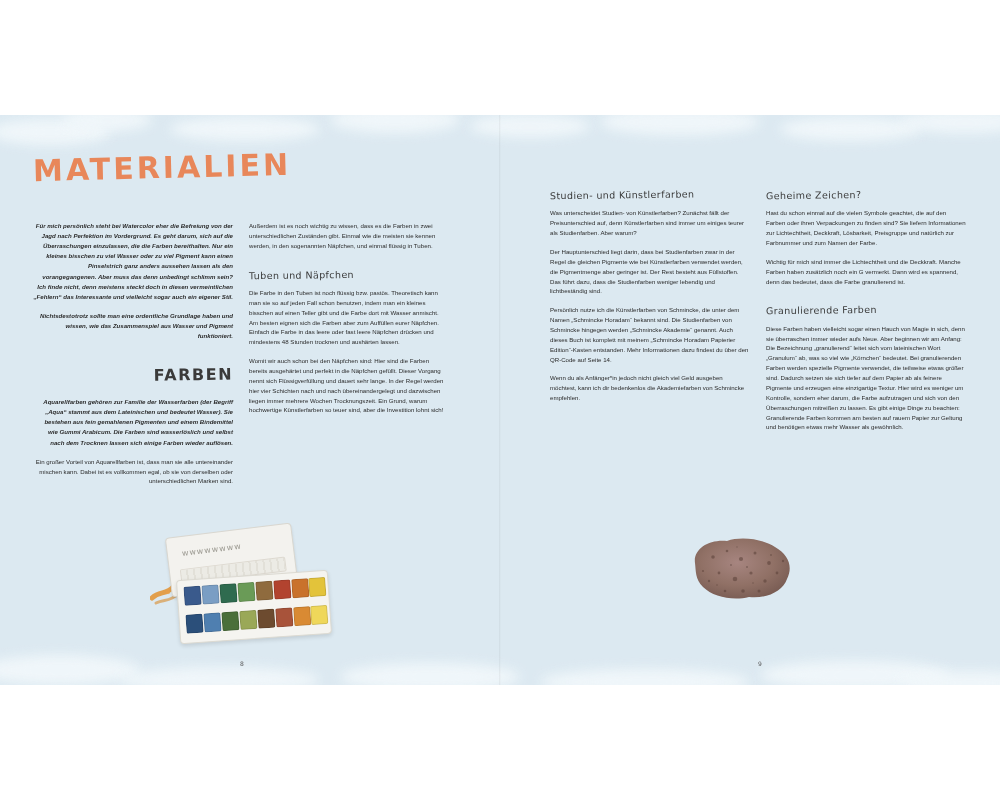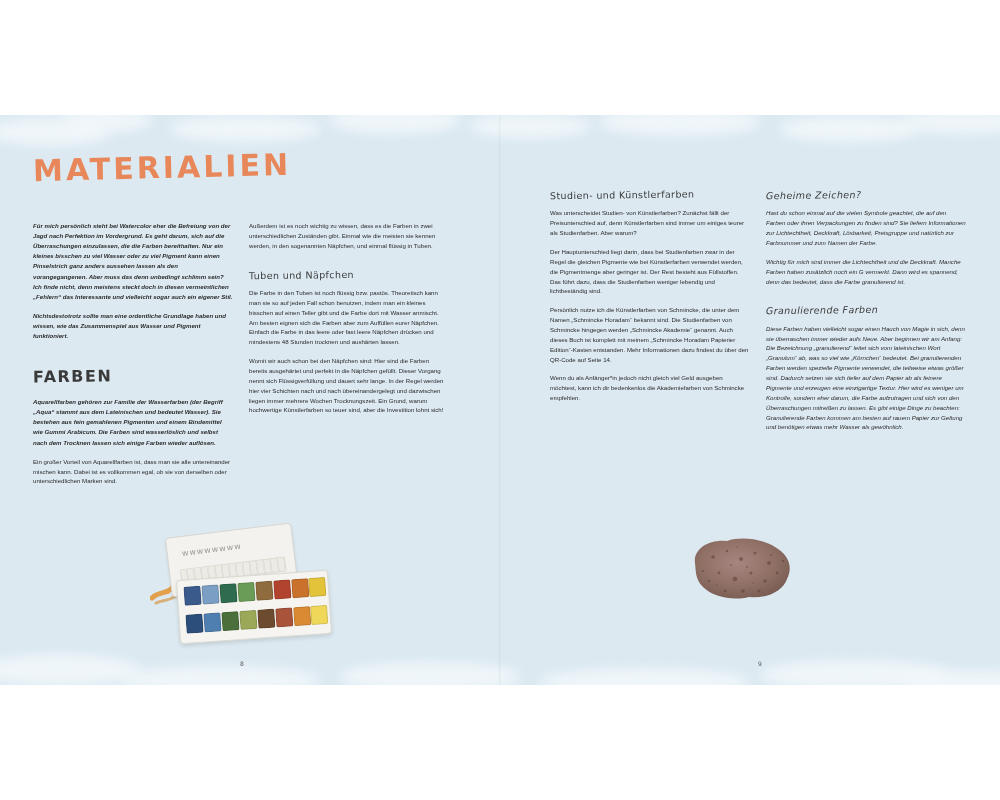--- a/index.html
+++ b/index.html
@@ -193,21 +193,21 @@
   <div class="cloud" style="left:120px;  top:552px; width:200px; height:26px;"></div>
   <div class="cloud" style="left:340px;  top:548px; width:180px; height:28px;"></div>
   <div class="cloud" style="left:540px;  top:554px; width:210px; height:26px;"></div>
   <div class="cloud" style="left:760px;  top:546px; width:190px; height:28px;"></div>
   <div class="cloud" style="left:900px;  top:556px; width:140px; height:24px;"></div>
 
   <div class="page" id="page-left">
 
     <h1 class="title">MATERIALIEN</h1>
 
-    <div class="col" style="left:33px; top:106px; width:200px;">
+    <div class="col" style="left:33px; top:106px; width:200px;text-align:right;">
       <p class="intro">Für mich persönlich steht bei Watercolor eher die Befreiung von der Jagd nach Perfektion im Vordergrund. Es geht darum, sich auf die Überraschungen einzulassen, die die Farben bereithalten. Nur ein kleines bisschen zu viel Wasser oder zu viel Pigment kann einen Pinselstrich ganz anders aussehen lassen als den vorangegangenen. Aber muss das denn unbedingt schlimm sein? Ich finde nicht, denn meistens steckt doch in diesen vermeintlichen „Fehlern“ das Interessante und vielleicht sogar auch ein eigener Stil.</p>
       <p class="intro">Nichtsdestotrotz sollte man eine ordentliche Grundlage haben und wissen, wie das Zusammenspiel aus Wasser und Pigment funktioniert.</p>
 
       <h2 class="section" style="margin-top:22px;">FARBEN</h2>
       <p class="intro">Aquarellfarben gehören zur Familie der Wasserfarben (der Begriff „Aqua“ stammt aus dem Lateinischen und bedeutet Wasser). Sie bestehen aus fein gemahlenen Pigmenten und einem Bindemittel wie Gummi Arabicum. Die Farben sind wasserlöslich und selbst nach dem Trocknen lassen sich einige Farben wieder auflösen.</p>
       <p>Ein großer Vorteil von Aquarellfarben ist, dass man sie alle untereinander mischen kann. Dabei ist es vollkommen egal, ob sie von derselben oder unterschiedlichen Marken sind.</p>
     </div>
 
     <div class="col" style="left:249px; top:106px; width:200px;">
       <p>Außerdem ist es noch wichtig zu wissen, dass es die Farben in zwei unterschiedlichen Zuständen gibt. Einmal wie die meisten sie kennen werden, in den sogenannten Näpfchen, und einmal flüssig in Tuben.</p>
@@ -259,21 +259,21 @@
   <div class="page" id="page-right">
 
     <div class="col" style="left:50px; top:72px; width:200px;">
       <h3 class="sub">Studien- und Künstlerfarben</h3>
       <p>Was unterscheidet Studien- von Künstlerfarben? Zunächst fällt der Preisunterschied auf, denn Künstlerfarben sind immer um einiges teurer als Studienfarben. Aber warum?</p>
       <p>Der Hauptunterschied liegt darin, dass bei Studienfarben zwar in der Regel die gleichen Pigmente wie bei Künstlerfarben verwendet werden, die Pigmentmenge aber geringer ist. Der Rest besteht aus Füllstoffen. Das führt dazu, dass die Studienfarben weniger lebendig und lichtbeständig sind.</p>
       <p>Persönlich nutze ich die Künstlerfarben von Schmincke, die unter dem Namen „Schmincke Horadam“ bekannt sind. Die Studienfarben von Schmincke hingegen werden „Schmincke Akademie“ genannt. Auch dieses Buch ist komplett mit meinem „Schmincke Horadam Papierier Edition“-Kasten entstanden. Mehr Informationen dazu findest du über den QR-Code auf Seite 14.</p>
       <p>Wenn du als Anfänger*in jedoch nicht gleich viel Geld ausgeben möchtest, kann ich dir bedenkenlos die Akademiefarben von Schmincke empfehlen.</p>
     </div>
 
-    <div class="col" style="left:266px; top:72px; width:200px;font-style:italic;">
+    <div class="col" style="left:266px; top:72px; width:200px;">
       <h3 class="sub">Geheime Zeichen?</h3>
       <p>Hast du schon einmal auf die vielen Symbole geachtet, die auf den Farben oder ihren Verpackungen zu finden sind? Sie liefern Informationen zur Lichtechtheit, Deckkraft, Lösbarkeit, Preisgruppe und natürlich zur Farbnummer und zum Namen der Farbe.</p>
       <p>Wichtig für mich sind immer die Lichtechtheit und die Deckkraft. Manche Farben haben zusätzlich noch ein G vermerkt. Dann wird es spannend, denn das bedeutet, dass die Farbe granulierend ist.</p>
 
       <h3 class="sub" style="margin-top:16px;">Granulierende Farben</h3>
       <p>Diese Farben haben vielleicht sogar einen Hauch von Magie in sich, denn sie überraschen immer wieder aufs Neue. Aber beginnen wir am Anfang: Die Bezeichnung „granulierend“ leitet sich vom lateinischen Wort „Granulum“ ab, was so viel wie „Körnchen“ bedeutet. Bei granulierenden Farben werden spezielle Pigmente verwendet, die teilweise etwas größer sind. Dadurch setzen sie sich tiefer auf dem Papier ab als feinere Pigmente und erzeugen eine einzigartige Textur. Hier wird es weniger um Kontrolle, sondern eher darum, die Farbe aufzutragen und sich von den Überraschungen mitreißen zu lassen. Es gibt einige Dinge zu beachten: Granulierende Farben kommen am besten auf rauem Papier zur Geltung und benötigen etwas mehr Wasser als gewöhnlich.</p>
     </div>
 
     <svg id="swatch" viewBox="0 0 118 72">
       <defs>

